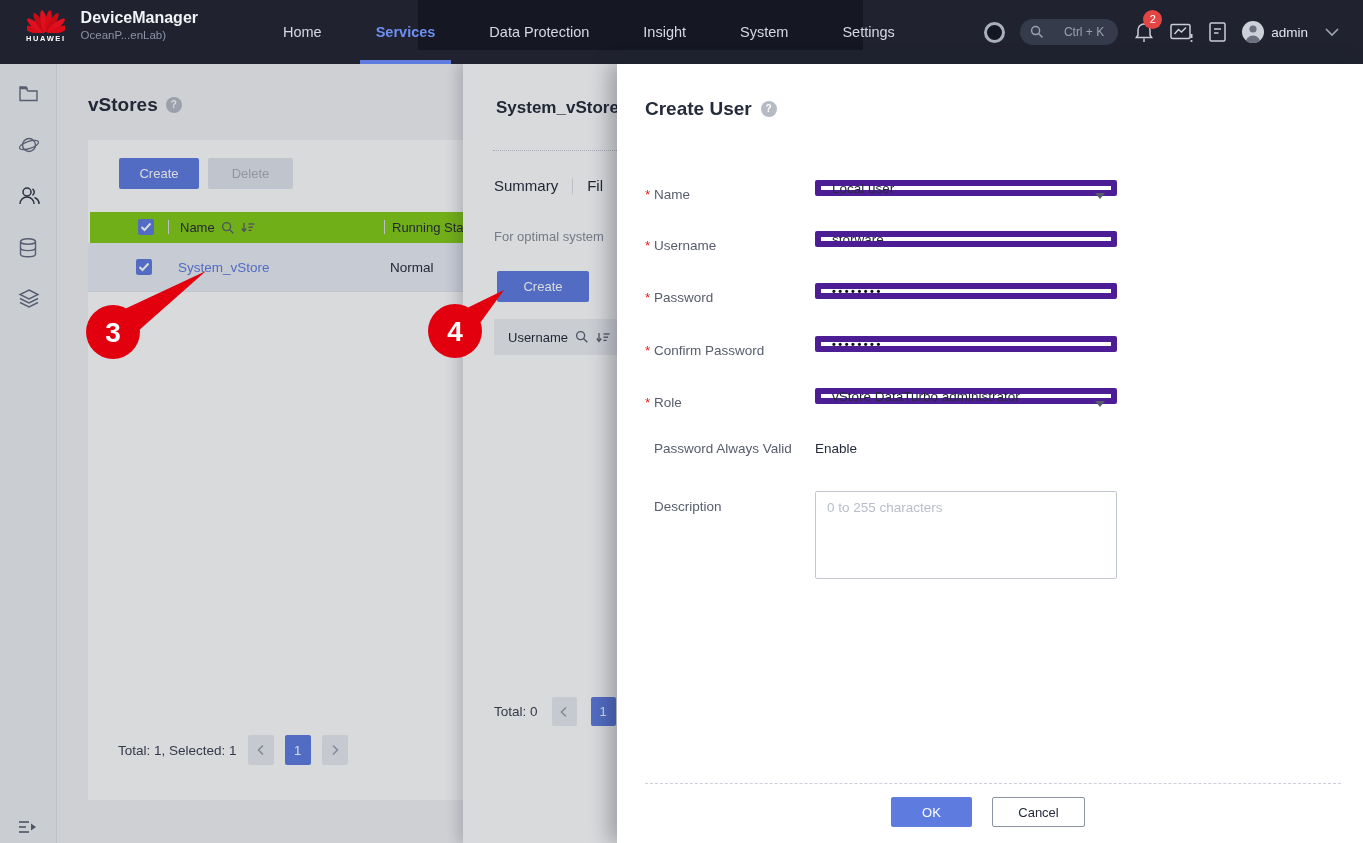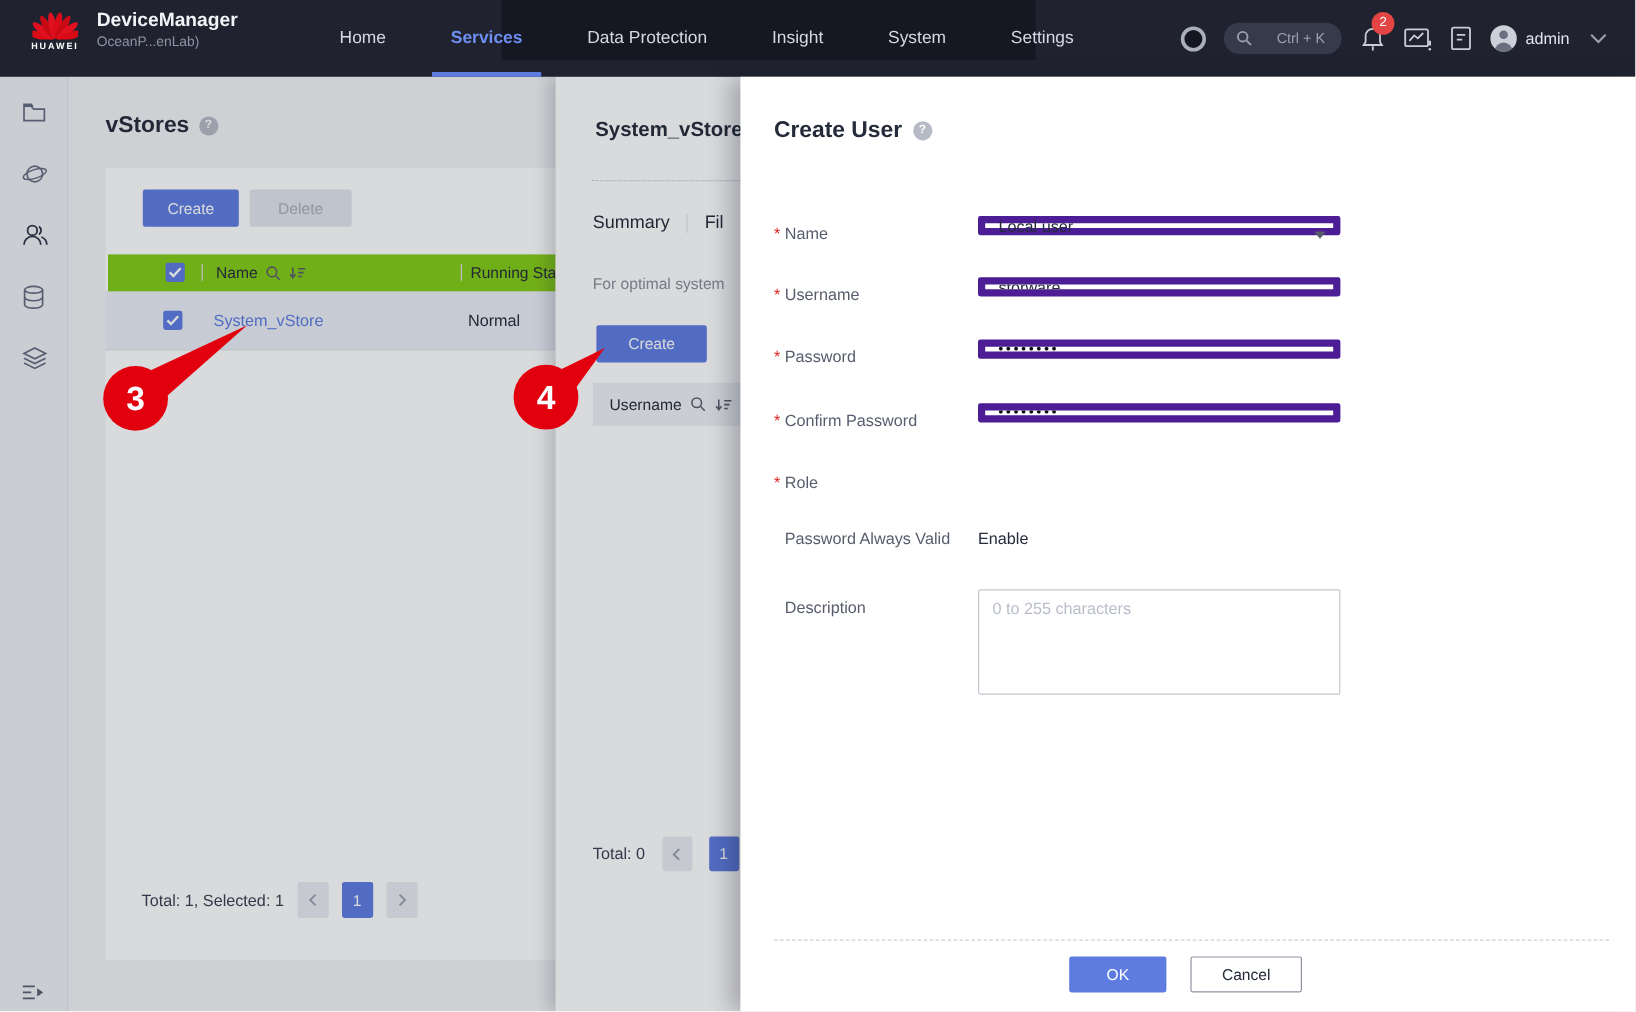--- a/index.html
+++ b/index.html
@@ -369,20 +369,24 @@
       <div class="fctrl">
         <input class="inp pwd" type="text" value="••••••••" style="">
       </div>
     </div>
 
     <div class="frow" style="top:324px">
       <div class="flabel">
           <span class="star">*</span>
           <span>Role</span>
         </div>
+      <div class="fctrl">
+        <div class="sel">vStore DataTurbo administrator</div>
+        <span class="caret"></span>
+      </div>
     </div>
 
     <div class="frow" style="top:375px">
       <div class="flabel pav-label">
           <span class="star hide"></span>
           <span style="line-height:20px">Password Always Valid</span>
         </div>
       <div class="fvalue">Enable</div>
     </div>
 

